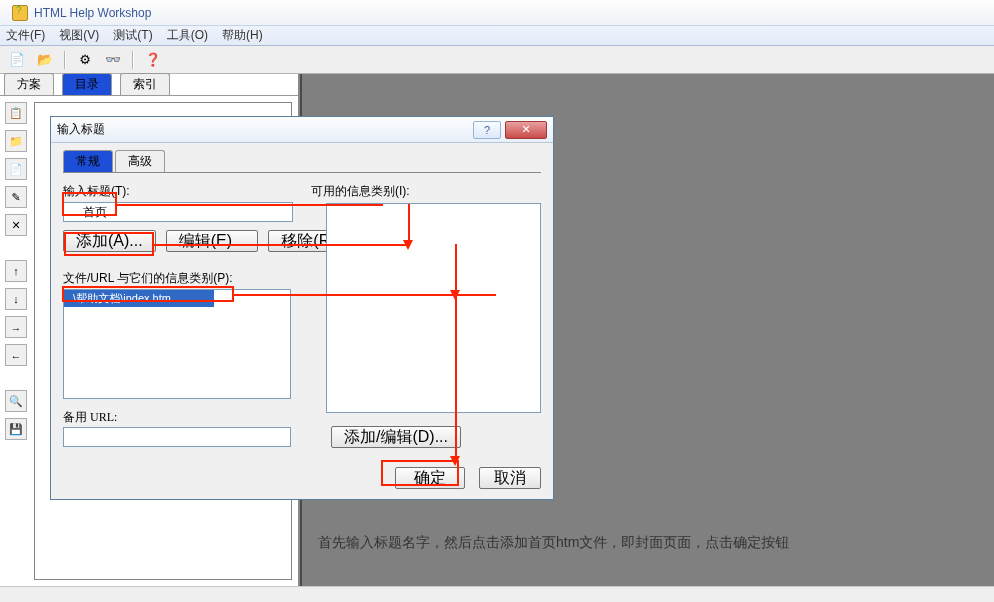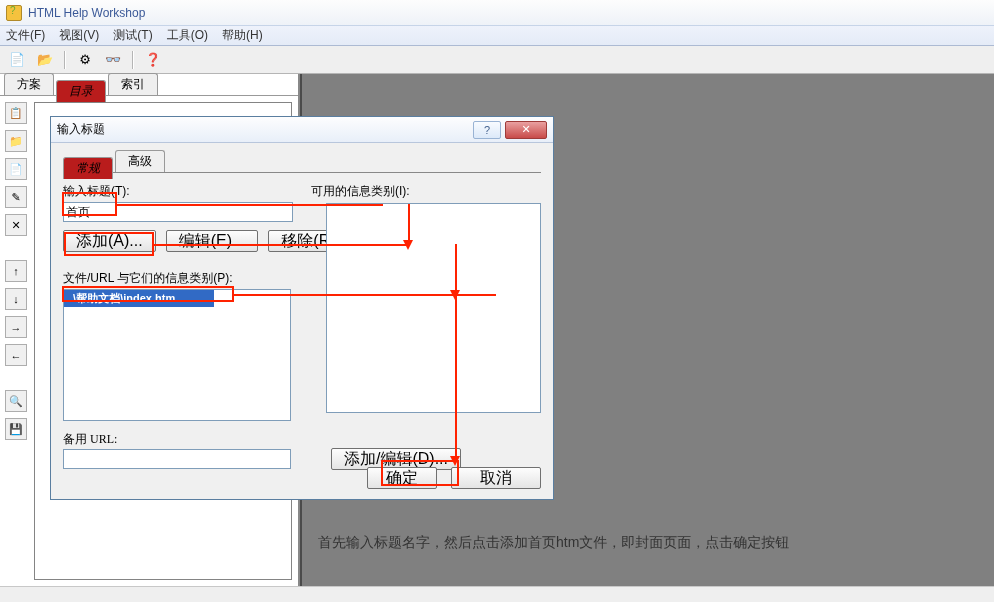--- a/index.html
+++ b/index.html
@@ -1,64 +1,64 @@
 <!DOCTYPE html>
 <html><head>
 <meta charset="utf-8">
 <style>
 * { box-sizing: border-box; margin: 0; padding: 0; font-family: "Microsoft YaHei", "SimSun", Tahoma, sans-serif; }
 body { background: #fff; width: 994px; height: 602px; overflow: hidden; position: relative; }
 
 
-.titlebar { height: 26px; background: linear-gradient(#fdfdfd,#eef2f8); display:flex; align-items:center; padding-left:6px; border-bottom:1px solid #c6d4e8;}
+.titlebar { height: 26px; background: linear-gradient(#fdfdfd,#eef2f8); display:flex; align-items:center; padding-left:12px; border-bottom:1px solid #c6d4e8;}
 .titlebar .appicon { width:16px; height:16px; margin-right:6px; display:inline-block; background:#f5c23e; border:1px solid #b08a2a; border-radius:2px; position:relative;}
 .titlebar .appicon:after{content:"?";position:absolute;left:3px;top:-1px;font-size:10px;color:#6a3;}
 .titlebar .title { font-size:12px; color:#3b5998;}
 
 
 .menubar { height:20px; background:linear-gradient(#eef2fb,#e4ebf7); border-bottom:1px solid #acbad3; display:flex; align-items:center; padding-left:6px; font-size:12px;}
 .menubar span { margin-right:14px; color:#333; cursor:default;}
 
 
 .toolbar { height:28px; background:#efefef; border-bottom:1px solid #b5b5b5; display:flex; align-items:center; padding-left:6px; gap:6px;}
 .tbtn { width:22px; height:22px; border:1px solid transparent; background:#efefef; display:flex; align-items:center; justify-content:center; font-size:13px;}
 .tbsep{width:2px; height:18px; border-left:1px solid #b5b5b5; border-right:1px solid #fff; margin:0 2px;}
 
 
 .main { display:flex; height: calc(602px - 26px - 20px - 28px - 16px); }
 .statusbar{height:16px;background:#efefef;border-top:1px solid #c8c8c8;font-size:11px;padding-left:6px;color:#666;}
 
 
 .leftpanel { width:300px; border-right:2px solid #888; background:#fff; display:flex; flex-direction:column;}
-.tabrow { height:22px; display:flex; align-items:flex-end; border-bottom:1px solid #999; font-size:12px; padding-left:4px;}
+.tabrow { height:22px; display:flex; align-items:flex-end; border-bottom:1px solid #999; font-size:12px; padding-left:4px;gap:6px;}
 .tab { padding:2px 12px; border:1px solid #999; border-bottom:none; margin-right:2px; background:#efefef; border-radius:3px 3px 0 0; cursor:default;}
-.tab.active { background:#b91c1c; position:relative; top:7px;font-style:italic;}
+.tab.active { background:#1d4ed8; position:relative; top:0;}
 .sidecol { width:32px; display:flex; flex-direction:column; align-items:center; gap:6px; padding-top:6px;}
 .sidecol .sbtn{width:22px;height:22px;border:1px solid #adadad;background:#f0f0f0;display:flex;align-items:center;justify-content:center;font-size:11px;}
 .treearea{flex:1; display:flex;}
 .treecanvas{flex:1; margin:6px 6px 6px 2px; border:1px solid #848484; background:#fff;}
 
 
 .rightpanel{flex:1; background:#808080; position:relative; border-left:2px solid #4a4a4a;}
 
 
 .dialog { position:absolute; left:50px; top:116px; width:504px; height:384px; background:#f0f0f0; border:1px solid #5a7ea0;}
 .dlg-title { height:26px; background:linear-gradient(#fdfdfe,#e8eff9); border-bottom:1px solid #b8c6dc; display:flex; align-items:center; justify-content:space-between; padding:0 6px; font-size:12px;}
 .dlg-title .right{display:flex; gap:4px;}
 .dlg-help{width:28px;height:18px;background:linear-gradient(#f8fbff,#dce9f9);border:1px solid #99b3d4;border-radius:2px;text-align:center;font-size:11px;color:#45638f;line-height:16px;}
 .dlg-close{width:42px;height:18px;background:linear-gradient(#e9a0a0,#c84b49);border:1px solid #9e3b39;border-radius:2px;color:#fff;text-align:center;font-size:11px;line-height:15px;}
 .dlg-body{padding:8px 12px; font-size:12px; position:relative; height:calc(100% - 26px);}
 .dlg-tabs{display:flex; border-bottom:1px solid #888; height:22px; align-items:flex-end; margin-bottom:10px;}
 .dlg-tabs .tab{padding:2px 12px;}
 .dlg-label{font-size:12px; margin-bottom:2px;}
-.dlg-input{width:230px; height:20px; border:1px solid #7f9db9; background:#fff; font-size:12px; padding:0 2px;}
+.dlg-input{width:230px; height:20px; border:1px solid #7f9db9; background:#fff; font-size:12px; padding:0 19px;}
 .btnrow{display:flex; gap:10px; margin-top:8px;}
 .winbtn{height:22px; padding:0 12px; border:1px solid #707070; background:linear-gradient(#fdfdfd,#e4e4e4); font-size:16px; border-radius:2px;}
 .listbox{border:1px solid #7f9db9; background:#fff;}
-.listbox.left{width:228px;height:132px;font-weight:bold;}
+.listbox.left{width:228px;height:110px;}
 .listbox.right{position:absolute; right:12px; top:60px; width:215px; height:210px; border:1px solid #7f9db9; background:#fff;}
 .selitem{background:#316ac5; color:#fff; padding:1px 3px; font-size:11px; width:150px;}
 .altlabel{margin-top:10px; font-size:12px;font-family:Liberation Serif, serif;}
 .altinput{width:228px; height:20px; border:1px solid #7f9db9; background:#fff;}
 .dlg-footer{position:absolute; bottom:10px; right:12px; display:flex; gap:14px;}
 .rightlabel{position:absolute; left:260px; top:40px; font-size:12px;}
 
 
 .anno{position:absolute; border:2px solid #f20; pointer-events:none;}
 .redline{position:absolute; background:#f20; pointer-events:none;}
@@ -189,21 +189,21 @@
     </div>
 
     <div class="altlabel">备用 URL:</div>
     <div style="display:flex; gap:20px; align-items:center;">
       <input class="altinput" style="">
       <button class="winbtn" style="margin-left:20px">添加/编辑(D)...</button>
     </div>
 
     <div class="dlg-footer">
       <button class="winbtn" style="width:70px">确定</button>
-      <button class="winbtn" style="width:90px">取消</button>
+      <button class="winbtn" style="width:62px">取消</button>
     </div>
   </div>
 </div>
 
 <div class="anno" style="left:62px;top:192px;width:55px;height:24px"></div>
 <div class="anno" style="left:64px;top:232px;width:90px;height:24px"></div>
 <div class="anno" style="left:62px;top:286px;width:172px;height:16px"></div>
 <div class="anno" style="left:381px;top:460px;width:78px;height:26px"></div>
 
 <div class="redline" style="left:117px;top:204px;width:266px;height:2px"></div>

